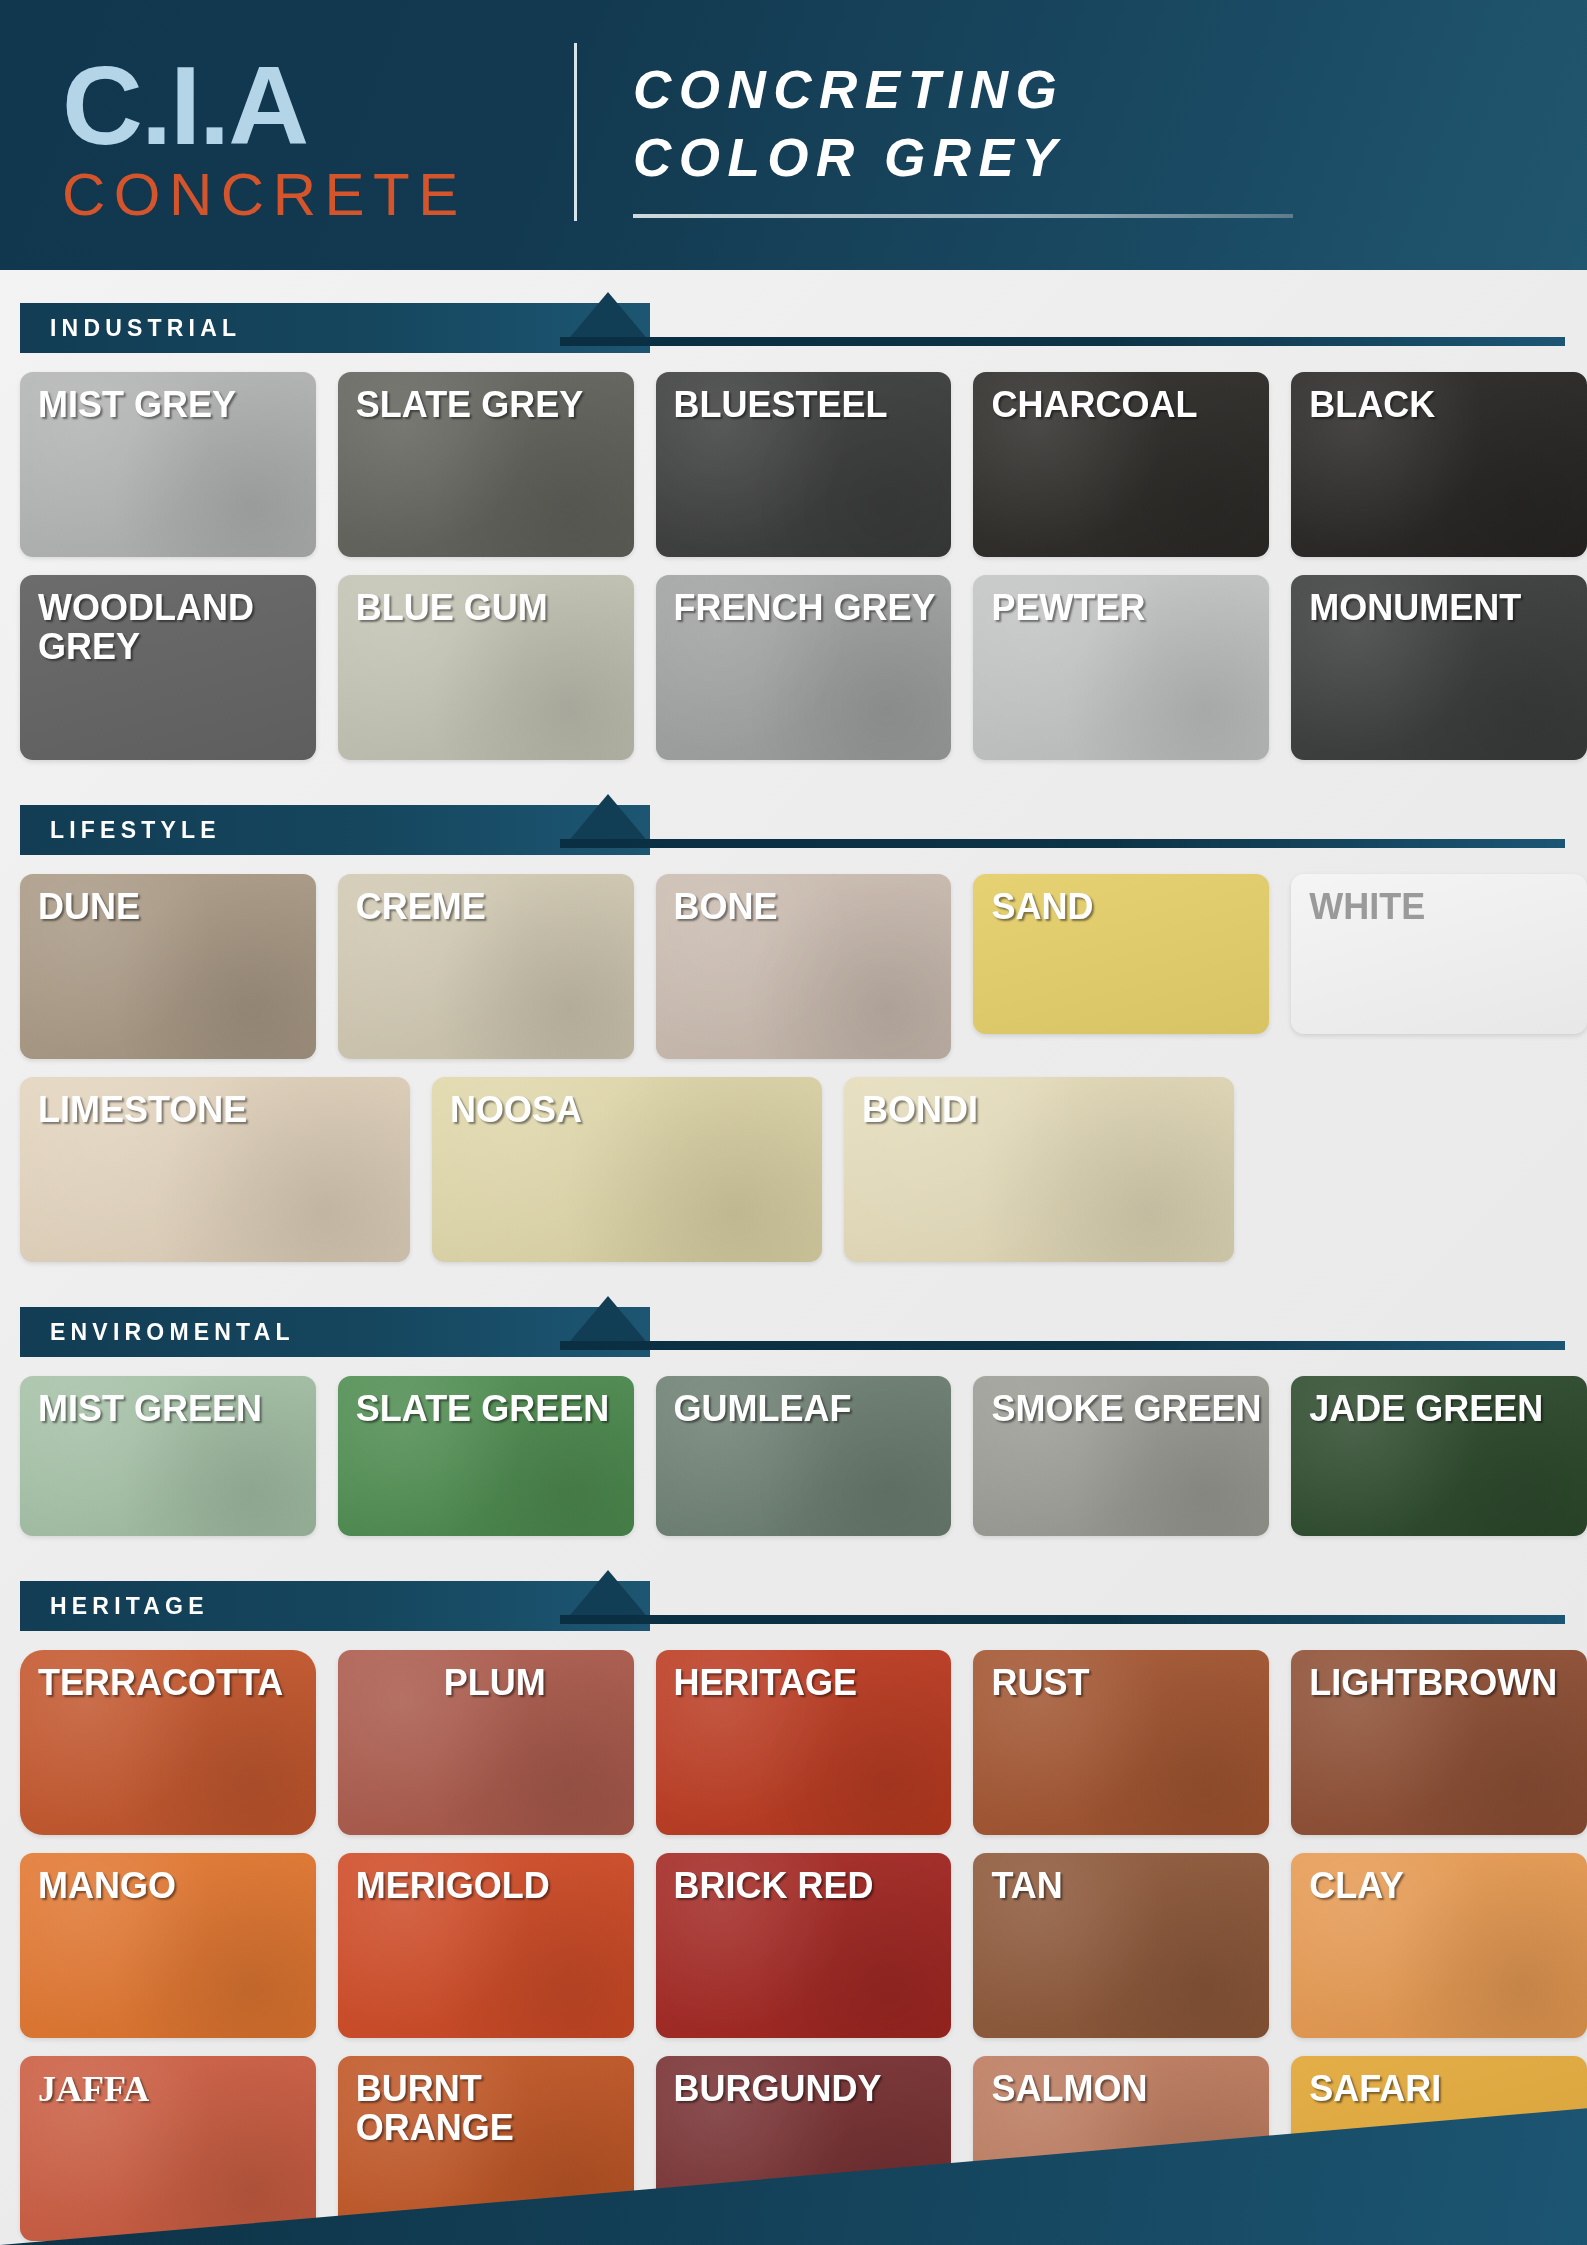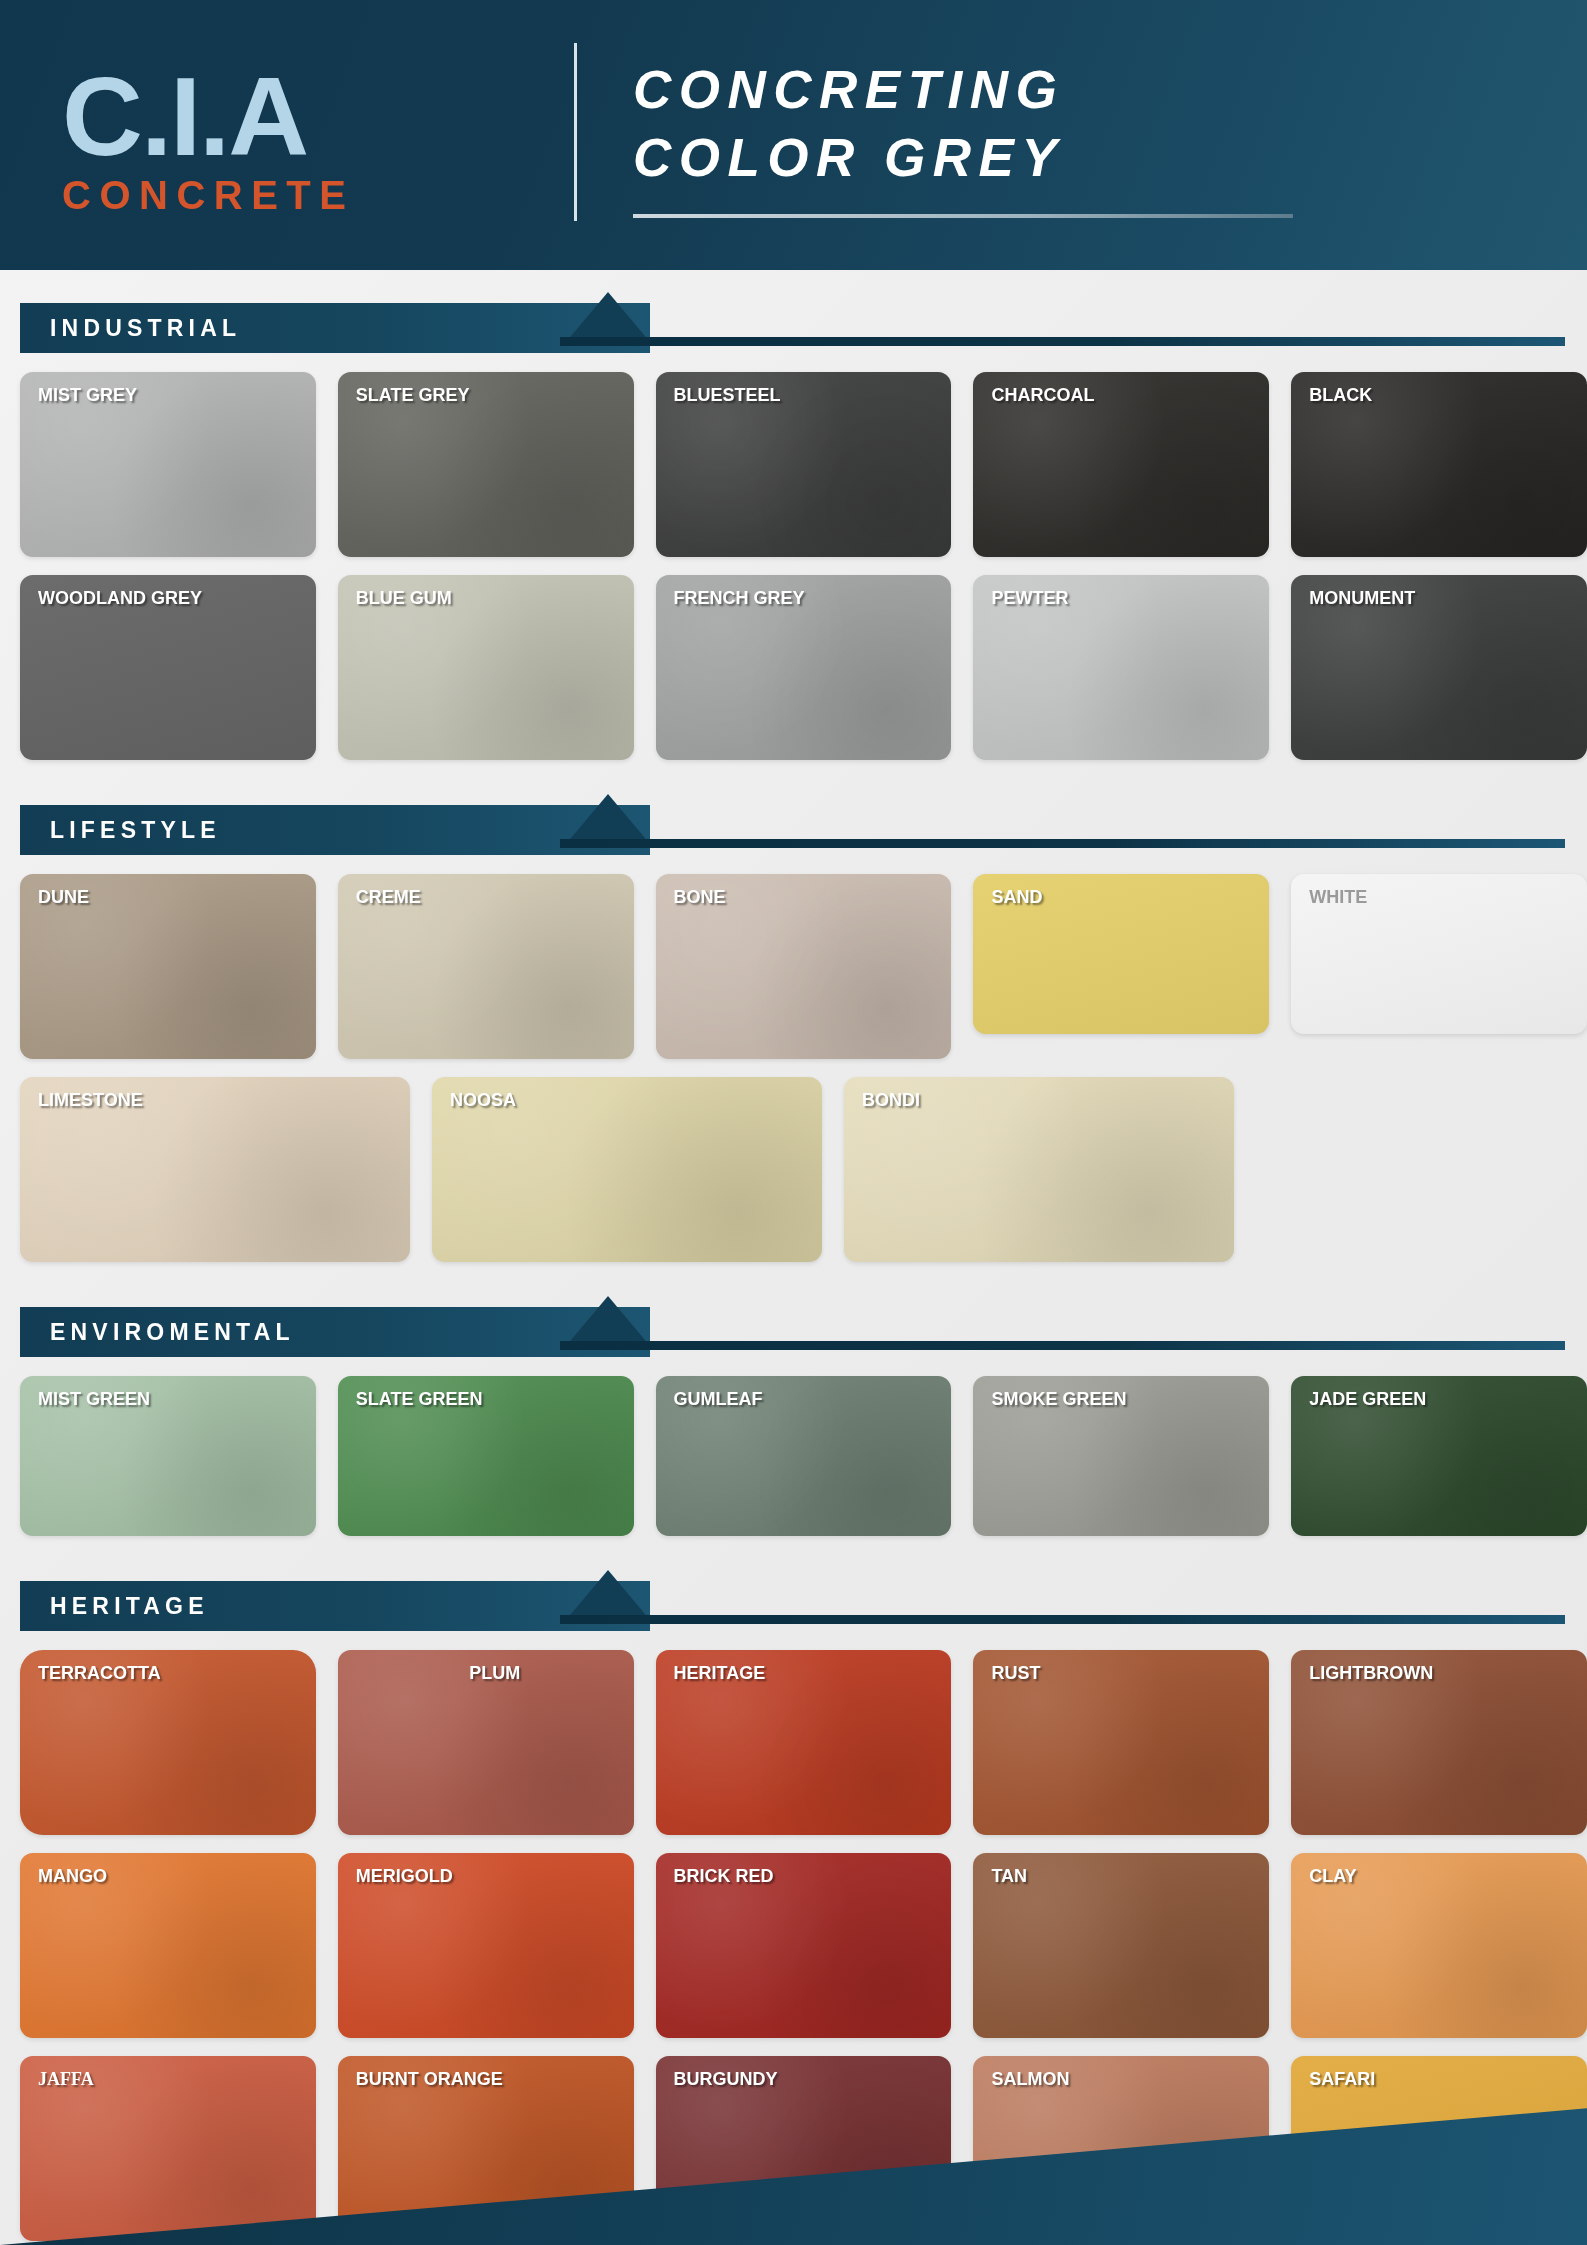--- a/index.html
+++ b/index.html
@@ -38,22 +38,22 @@
   .brand-main {
     font-size: 112px;
     font-weight: bold;
     color: #b4d4e8;
     letter-spacing: -2px;
     line-height: 0.96;
     font-family: "Liberation Sans", sans-serif;
     white-space: nowrap;
   }
   .brand-sub {
-    font-size: 40px;
-    font-weight: bold;
+    font-size: 60px;
+    font-weight: normal;
     color: #d4552b;
     letter-spacing: 8.5px;
     line-height: 1.1;
     margin-top: 2px;
     white-space: nowrap;
   }
   .head-divider {
     width: 3px;
     height: 178px;
     background: #d8e4ec;
@@ -144,21 +144,21 @@
       radial-gradient(circle at 22% 28%, rgba(255,255,255,0.10), rgba(255,255,255,0) 48%),
       radial-gradient(circle at 78% 72%, rgba(0,0,0,0.10), rgba(0,0,0,0) 52%),
       linear-gradient(160deg, rgba(255,255,255,0.07) 0%, rgba(0,0,0,0.07) 100%);
     pointer-events: none;
   }
   .sw-name {
     position: absolute;
     left: 18px;
     top: 14px;
     right: 0;
-    font-size: 18px;
+    font-size: 36px;
     font-weight: bold;
     color: #ffffff;
     line-height: 1.08;
     text-shadow: 2px 2px 2px rgba(0,0,0,0.45);
     z-index: 2;
   }
   .sw-name.dark {
     color: #9a9a9a;
     text-shadow: none;
   }

